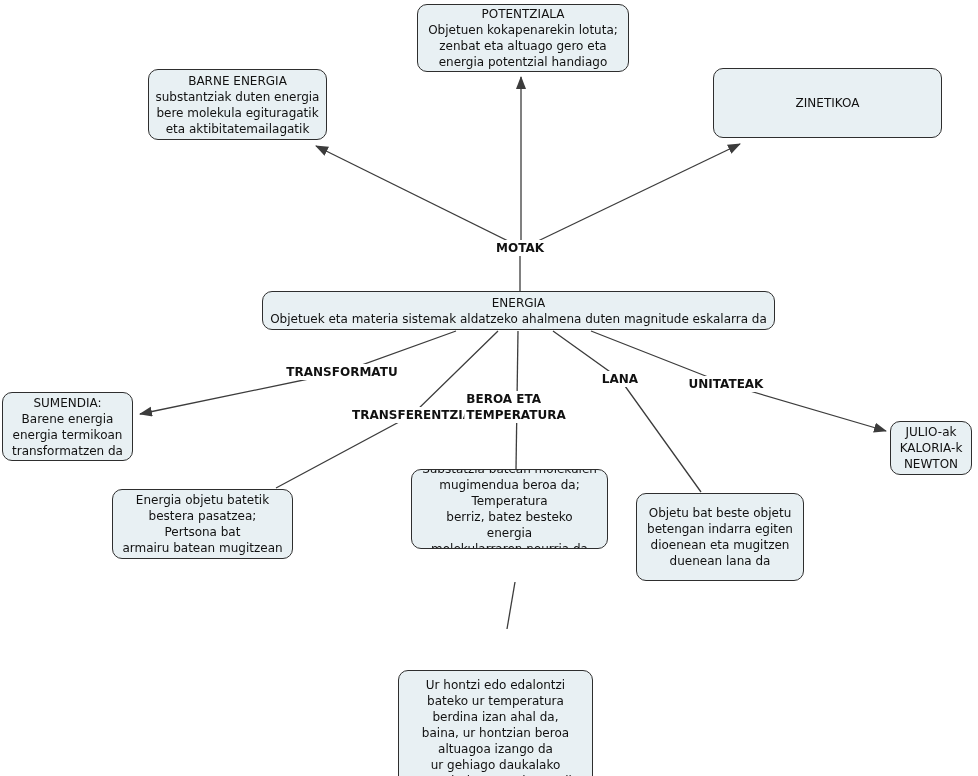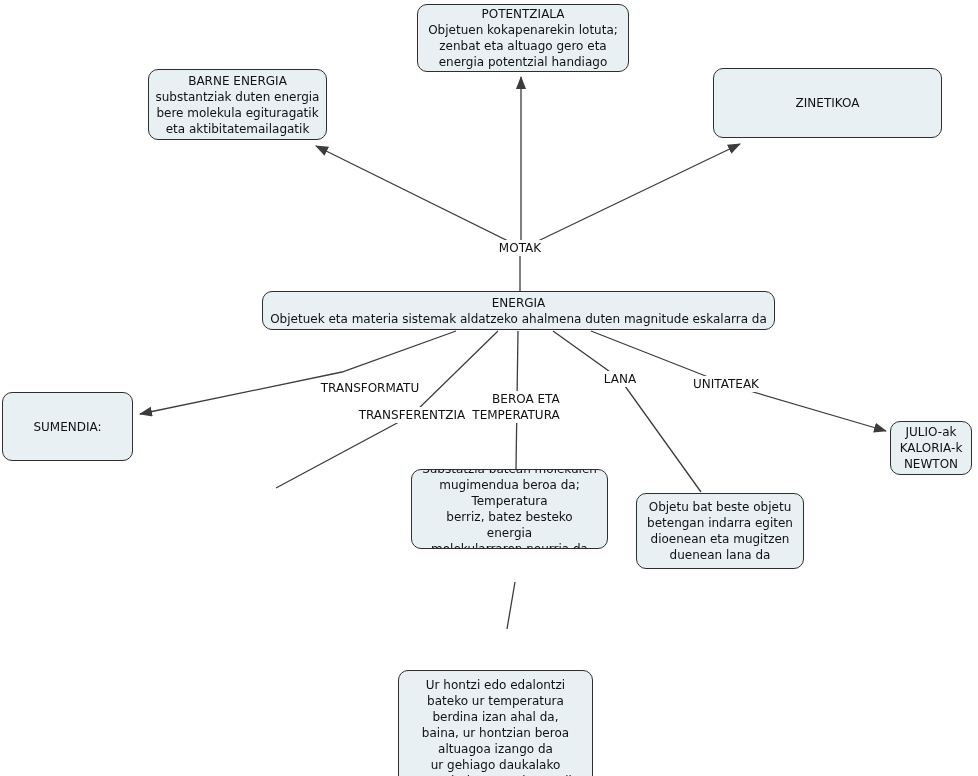--- a/index.html
+++ b/index.html
@@ -20,21 +20,21 @@
     border-radius:10px;
     display:flex; flex-direction:column; align-items:center; justify-content:center;
     text-align:center; font-size:12px; line-height:16px;
     white-space:pre-line; padding:2px 5px; overflow:hidden;
   }
   .link-label {
     position:absolute; z-index:2;
     transform:translate(-50%,-50%);
     background:var(--background,#ffffff);
     padding:0 2px; font-size:12px; line-height:16px;
-    white-space:pre; text-align:right;
+    white-space:pre; text-align:left;font-weight:bold;
   }
 </style>
 </head>
 <body>
 
 <div id="canvas">
 
   <svg class="edges" width="978" height="776" viewBox="0 0 978 776">
     <defs>
       <marker id="arrow" markerUnits="userSpaceOnUse" markerWidth="14" markerHeight="11" refX="12" refY="5" orient="auto">
@@ -75,57 +75,66 @@
     <div>ZINETIKOA</div>
   </div>
 
   <div class="node" style="left:262px; top:291px; width:513px; height:39px;">
     <div>ENERGIA</div>
     <div>Objetuek eta materia sistemak aldatzeko ahalmena duten magnitude eskalarra da</div>
   </div>
 
   <div class="node" style="left:2px; top:392px; width:131px; height:69px;text-align:center;">
     <div>SUMENDIA:</div>
+    <div>Barene energia
+energia termikoan
+transformatzen da</div>
   </div>
 
   <div class="node" style="left:890px; top:421px; width:82px; height:54px;">
     <div>JULIO-ak
 KALORIA-k
 NEWTON</div>
   </div>
 
+  <div class="node" style="left:112px; top:489px; width:181px; height:70px;">
+    <div>Energia objetu batetik
+bestera pasatzea;
+Pertsona bat
+armairu batean mugitzean</div>
+  </div>
 
   <div class="node" style="left:411px; top:469px; width:197px; height:80px;">
     <div>Substatzia batean molekulen
 mugimendua beroa da;
 Temperatura
 berriz, batez besteko
 energia
 molekularraren neurria da</div>
   </div>
 
-  <div class="node" style="left:636px; top:493px; width:168px; height:76px;">
+  <div class="node" style="left:636px; top:493px; width:168px; height:88px;">
     <div>Objetu bat beste objetu
 betengan indarra egiten
 dioenean eta mugitzen
 duenean lana da</div>
   </div>
 
   <div class="node" style="left:398px; top:630px; width:195px; height:142px;margin-top:40px;">
     <div>Ur hontzi edo edalontzi
 bateko ur temperatura
 berdina izan ahal da,
 baina, ur hontzian beroa
 altuagoa izango da
 ur gehiago daukalako
 eta ondorioz energia termiko
 totala gehiago</div>
   </div>
 
   <div class="link-label" style="left:520px; top:248px;">MOTAK</div>
-  <div class="link-label" style="left:342px; top:388px;margin-left:28px;">TRANSFORMATU</div>
+  <div class="link-label" style="left:342px; top:372px;">TRANSFORMATU</div>
   <div class="link-label" style="left:412px; top:415px;">TRANSFERENTZIA</div>
   <div class="link-label" style="left:516px; top:407px;">BEROA ETA
 TEMPERATURA</div>
   <div class="link-label" style="left:620px; top:379px;">LANA</div>
   <div class="link-label" style="left:726px; top:384px;">UNITATEAK</div>
 
 </div>
 
 </body></html>

